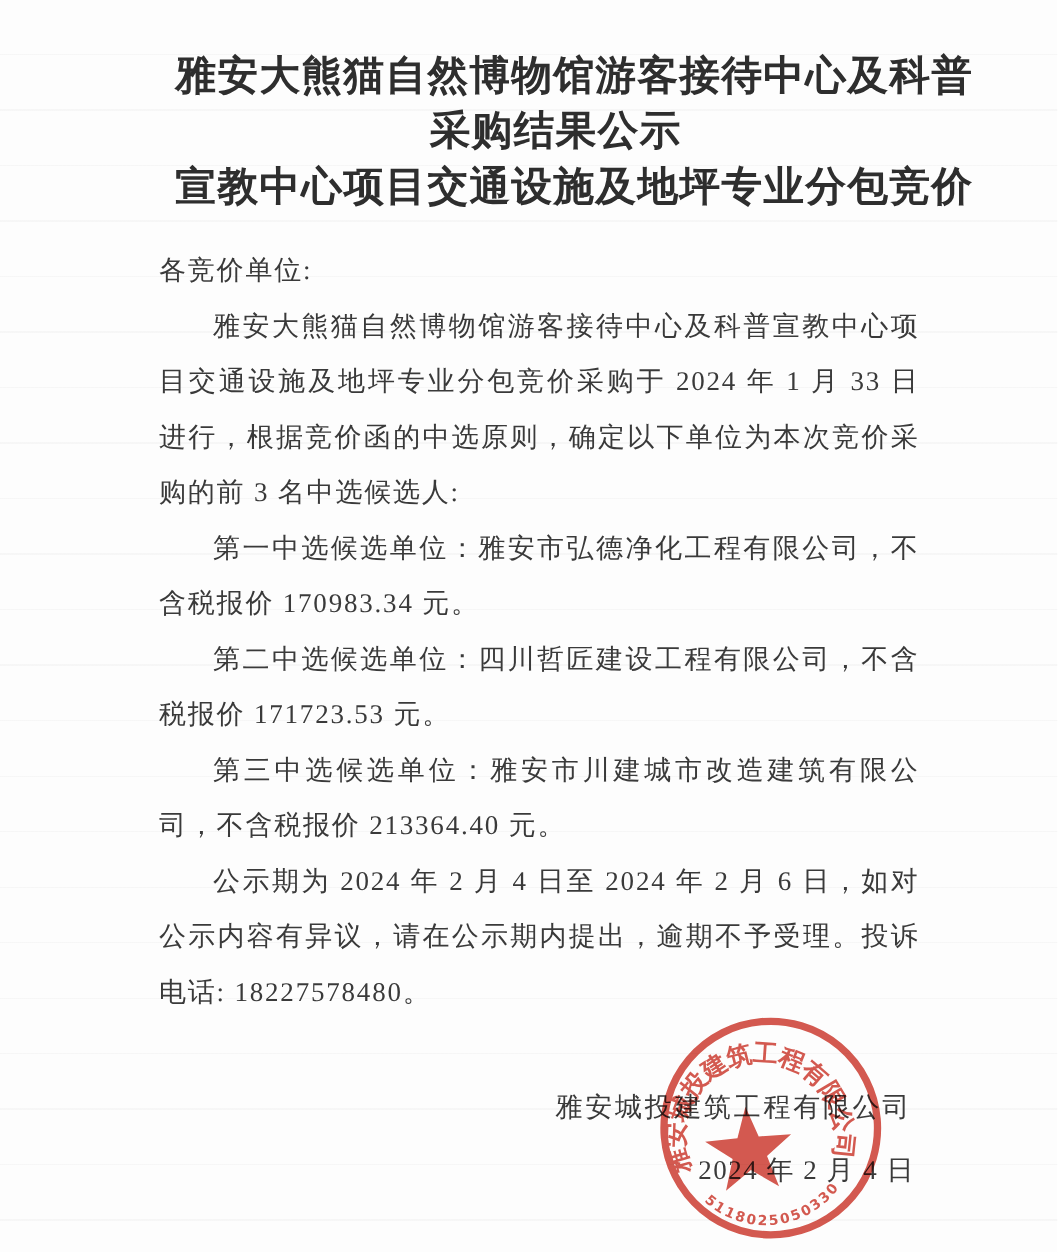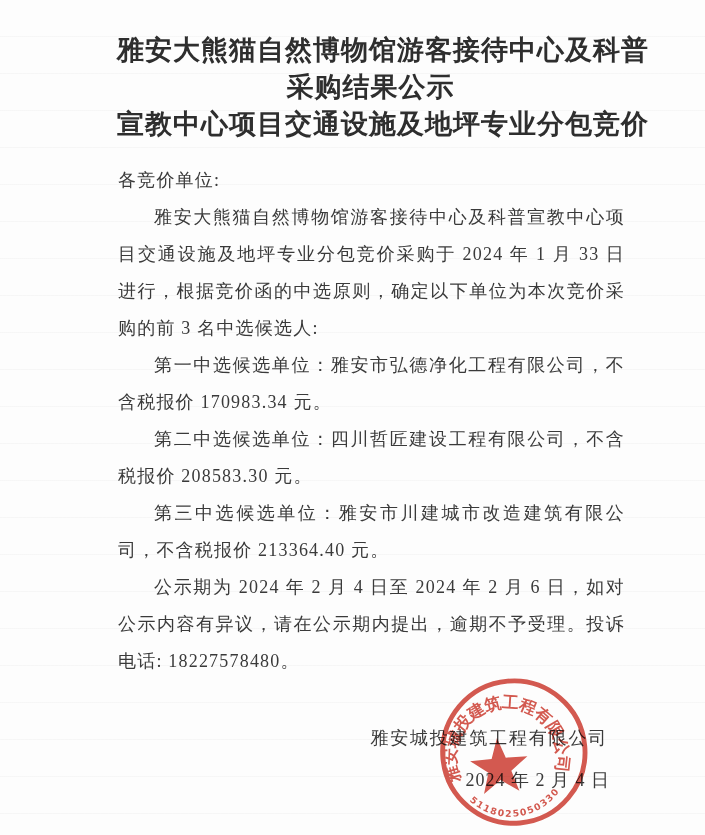--- a/index.html
+++ b/index.html
@@ -20,21 +20,21 @@
     position:absolute;top:20px;left:105px;width:507px;
     margin:12px;
     text-align:center;
     font-size:27px;line-height:37px;
     font-weight:bold;letter-spacing:1px;
     color:#2e2e2e;
     white-space:nowrap;
   }
   .doc-title .t-line{display:block;}
   .doc-body{
-    position:absolute;top:162px;left:118px;width:507px;
+    position:absolute;top:162px;left:106px;width:507px;
     font-size:18px;line-height:37px;
     letter-spacing:1.2px;
     text-align:justify;
   }
   .doc-body p{margin:0;}
   .salutation{text-indent:0;}
   .para{text-indent:2em;}
   .sig-company{
     position:absolute;top:723px;right:97px;
     font-size:18px;letter-spacing:1.8px;line-height:30px;
@@ -72,21 +72,21 @@
   <h1 class="doc-title">
     <span class="t-line">雅安大熊猫自然博物馆游客接待中心及科普</span>
     <span class="t-line">采购结果公示</span>
     <span class="t-line">宣教中心项目交通设施及地坪专业分包竞价</span>
   </h1>
 
   <div class="doc-body">
     <p class="salutation">各竞价单位:</p>
     <p class="para">雅安大熊猫自然博物馆游客接待中心及科普宣教中心项目交通设施及地坪专业分包竞价采购于 2024 年 1 月 33 日进行，根据竞价函的中选原则，确定以下单位为本次竞价采购的前 3 名中选候选人:</p>
     <p class="para">第一中选候选单位：雅安市弘德净化工程有限公司，不含税报价 170983.34 元。</p>
-    <p class="para">第二中选候选单位：四川哲匠建设工程有限公司，不含税报价 208583.30 元。</p>
+    <p class="para">第二中选候选单位：四川哲匠建设工程有限公司，不含税报价 171723.53 元。</p>
     <p class="para">第三中选候选单位：雅安市川建城市改造建筑有限公司，不含税报价 213364.40 元。</p>
     <p class="para">公示期为 2024 年 2 月 4 日至 2024 年 2 月 6 日，如对公示内容有异议，请在公示期内提出，逾期不予受理。投诉电话: 18227578480。</p>
   </div>
 
   <div class="sig-company">雅安城投建筑工程有限公司</div>
   <div class="sig-date">2024 年 2 月 4 日</div>
 
   <svg class="seal" viewBox="0 0 160 160" aria-hidden="true">
     <defs>
       <path id="seal-top-arc" d="M 24.9 106 A 52 52 0 1 1 119.1 106" fill="none"></path>

